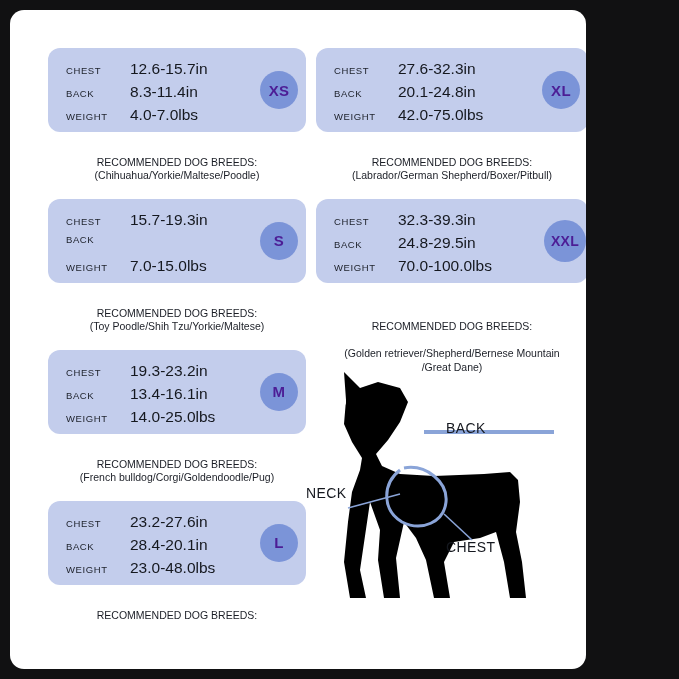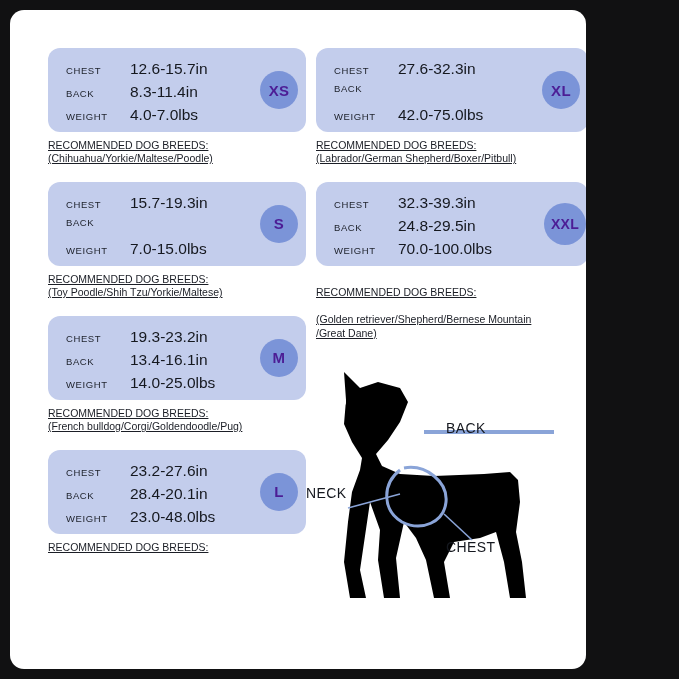--- a/index.html
+++ b/index.html
@@ -88,26 +88,25 @@
     display: flex;
     align-items: center;
     justify-content: center;
     font-size: 15px;
     font-weight: bold;
     letter-spacing: .3px;
   }
   .badge.wide { width: 42px; height: 42px; font-size: 14px; right: 2px; }
 
   .breeds {
-    margin-top: 7px;
-    text-align: left;
+    margin-top: 24px;
+    text-align: center;
     font-size: 10.5px;
     line-height: 1.28;
     color: #1b1e26;
-    text-decoration: underline;
   }
   .breeds-left  { width: 258px; }
   .breeds-right { width: 272px; }
 
   
   #dog-area {
     position: absolute;
     left: 50%;
     top: 352px;
     width: 50%;
@@ -237,20 +236,21 @@
       <div class="size-block">
         <div class="panel panel-right">
           <div class="row">
             <span class="rlabel">CHEST</span>
             <span class="rdots"></span>
             <span class="rvalue">27.6-32.3in</span>
           </div>
           <div class="row">
             <span class="rlabel">BACK</span>
             <span class="rdots"></span>
+            <span class="rvalue">20.1-24.8in</span>
           </div>
           <div class="row">
             <span class="rlabel">WEIGHT</span>
             <span class="rdots"></span>
             <span class="rvalue">42.0-75.0lbs</span>
           </div>
           <div class="badge">XL</div>
         </div>
         <div class="breeds breeds-right">
           <div>RECOMMENDED DOG BREEDS:</div>

